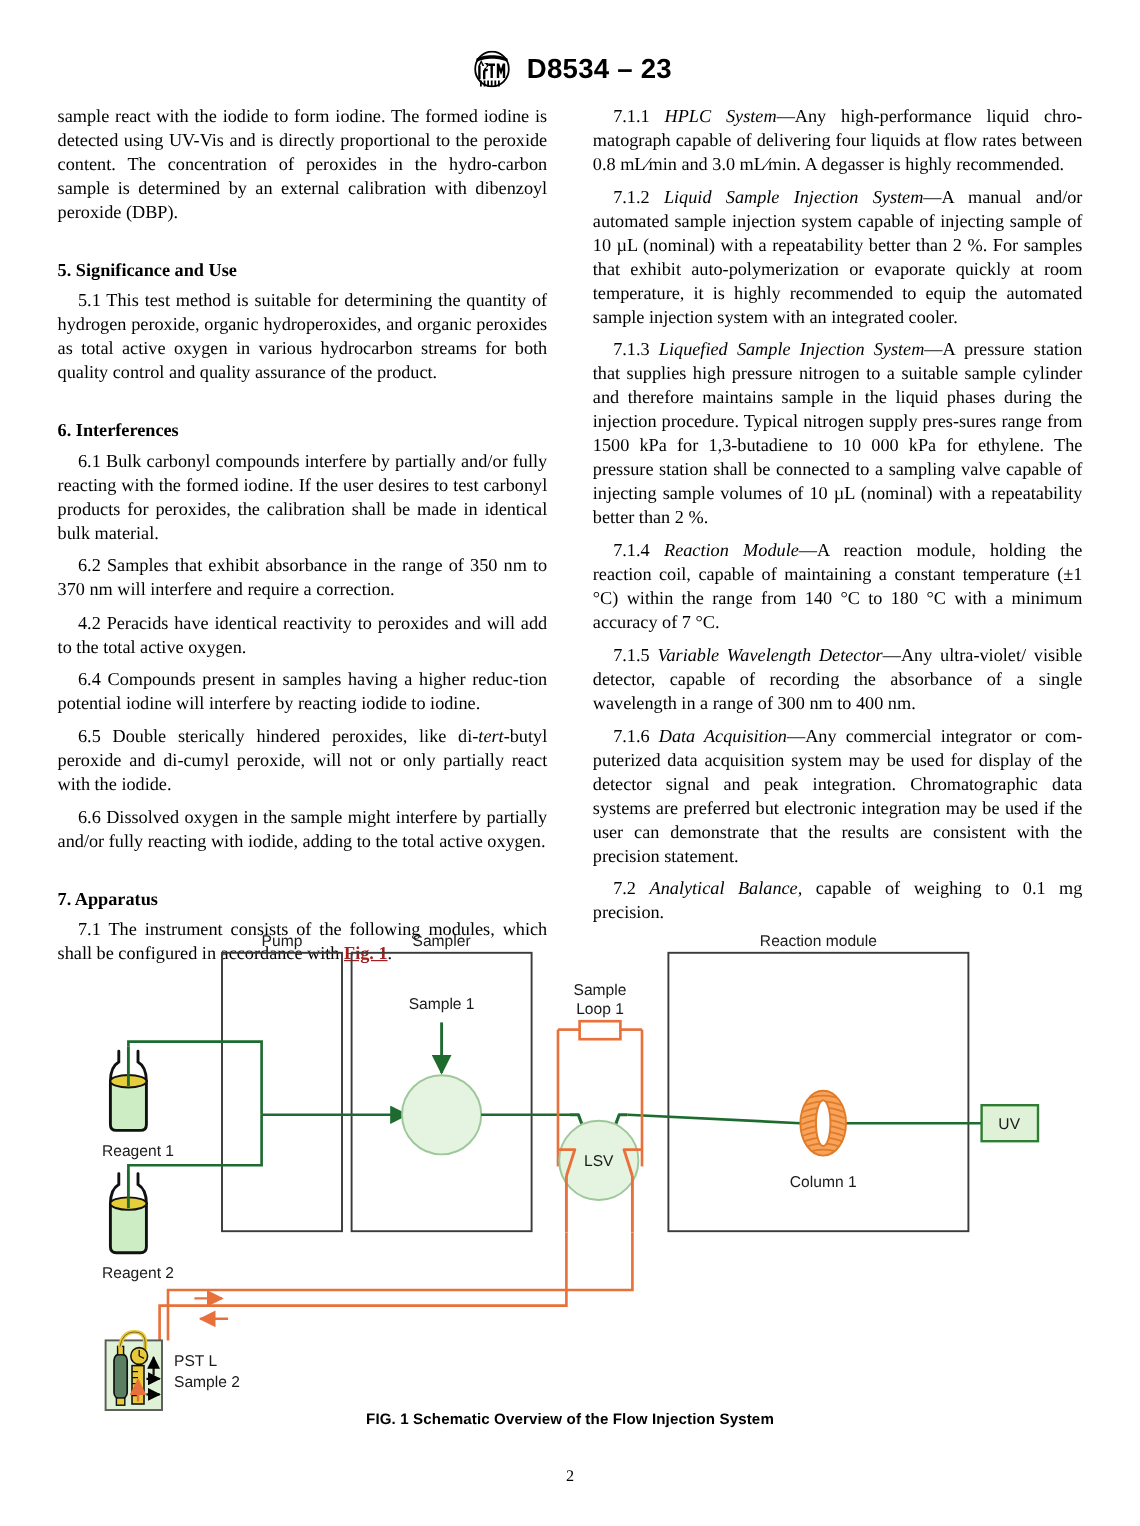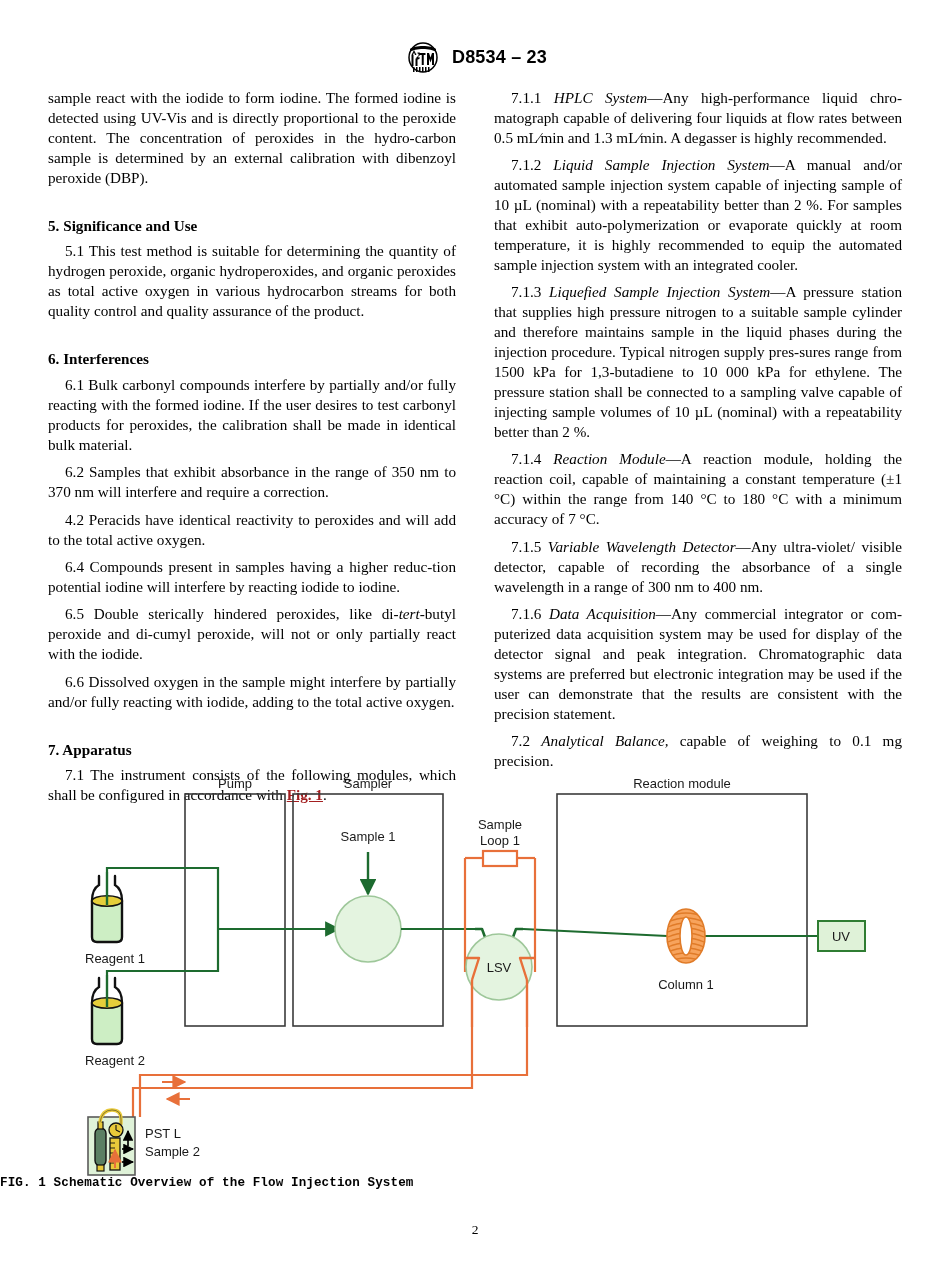--- a/index.html
+++ b/index.html
@@ -29,21 +29,21 @@
     gap: 9px;
   }
   .astm-logo {
     width: 40px;
     height: 31px;
     display: block;
   }
   .header-designation {
     font-family: "Liberation Sans", "DejaVu Sans", sans-serif;
     font-weight: bold;
-    font-size: 18px;
+    font-size: 23px;
     letter-spacing: 0.2px;
     color: #000;
   }
 
   
   .columns {
     position: absolute;
     top: 88px;
     left: 48px;
     width: 854px;
@@ -82,22 +82,22 @@
     left: 0;
     width: 950px;
     height: 430px;
   }
   .figure svg { display: block; }
   .fig-caption {
     position: absolute;
     top: 1176px;
     left: 0;
     width: 950px;
-    text-align: left;
-    font-family: Liberation Mono, monospace;
+    text-align: center;
+    font-family: Liberation Sans, sans-serif;
     font-weight: bold;
     font-size: 12.6px;
     letter-spacing: 0.1px;
   }
 
   
   .page-number {
     position: absolute;
     top: 1222px;
     left: 0;
@@ -153,21 +153,21 @@
     <p class="body indent">6.6 Dissolved oxygen in the sample might interfere by partially and/or fully reacting with iodide, adding to the total active oxygen.</p>
 
     <h3 class="section-head">7.  Apparatus</h3>
 
     <p class="body indent"><span>7.1  The instrument consists of the following modules, which shall be configured in accordance with </span><a class="fig-link" href="#fig1">Fig. 1</a><span>.</span></p>
 
   </div>
 
   <div class="col">
 
-    <p class="body indent"><span>7.1.1  </span><span class="it">HPLC System</span><span>—Any high-performance liquid chro-matograph capable of delivering four liquids at flow rates between 0.5 mL∕min and 1.3 mL∕min. A degasser is highly recommended.</span></p>
+    <p class="body indent"><span>7.1.1  </span><span class="it">HPLC System</span><span>—Any high-performance liquid chro-matograph capable of delivering four liquids at flow rates between 0.8 mL∕min and 3.0 mL∕min. A degasser is highly recommended.</span></p>
 
     <p class="body indent"><span>7.1.2  </span><span class="it">Liquid Sample Injection System</span><span>—A manual and/or automated sample injection system capable of injecting sample of 10 µL (nominal) with a repeatability better than 2 %. For samples that exhibit auto-polymerization or evaporate quickly at room temperature, it is highly recommended to equip the automated sample injection system with an integrated cooler.</span></p>
 
     <p class="body indent"><span>7.1.3  </span><span class="it">Liquefied Sample Injection System</span><span>—A pressure station that supplies high pressure nitrogen to a suitable sample cylinder and therefore maintains sample in the liquid phases during the injection procedure. Typical nitrogen supply pres-sures range from 1500 kPa for 1,3-butadiene to 10 000 kPa for ethylene. The pressure station shall be connected to a sampling valve capable of injecting sample volumes of 10 µL (nominal) with a repeatability better than 2 %.</span></p>
 
     <p class="body indent"><span>7.1.4  </span><span class="it">Reaction Module</span><span>—A reaction module, holding the reaction coil, capable of maintaining a constant temperature (±1 °C) within the range from 140 °C to 180 °C with a minimum accuracy of 7 °C.</span></p>
 
     <p class="body indent"><span>7.1.5  </span><span class="it">Variable Wavelength Detector</span><span>—Any ultra-violet/ visible detector, capable of recording the absorbance of a single wavelength in a range of 300 nm to 400 nm.</span></p>
 
     <p class="body indent"><span>7.1.6  </span><span class="it">Data Acquisition</span><span>—Any commercial integrator or com-puterized data acquisition system may be used for display of the detector signal and peak integration. Chromatographic data systems are preferred but electronic integration may be used if the user can demonstrate that the results are consistent with the precision statement.</span></p>

